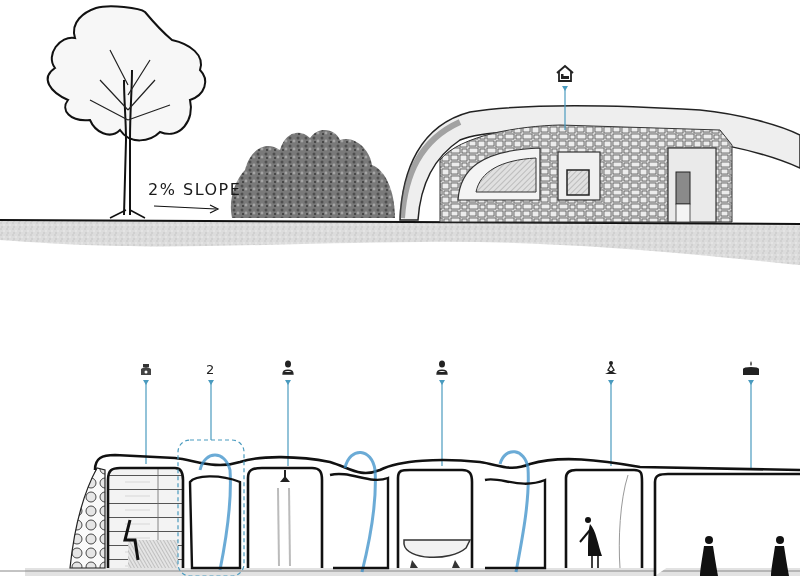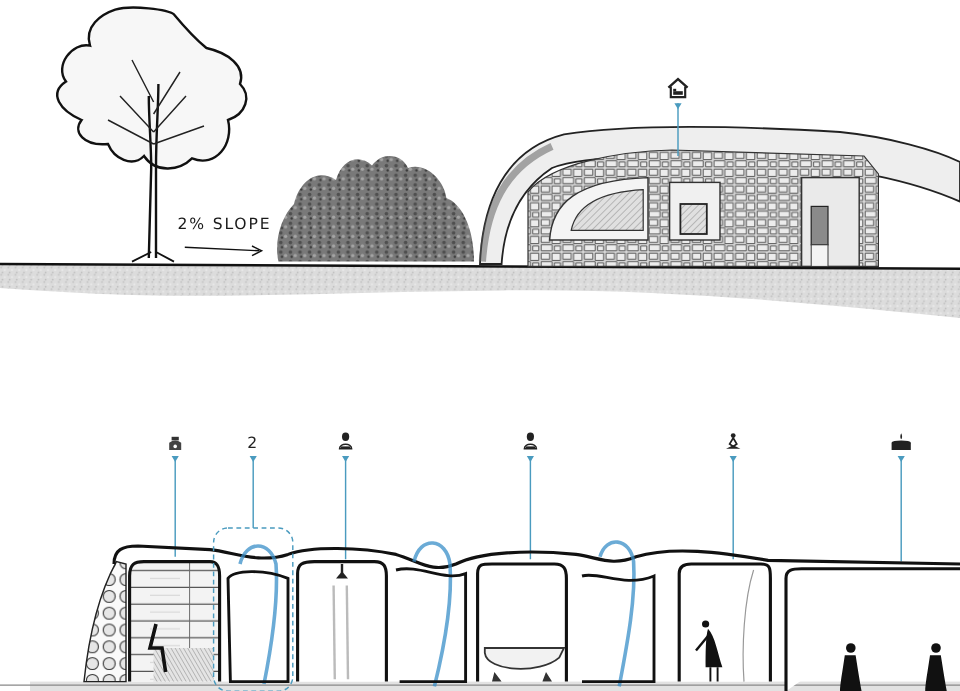--- a/index.html
+++ b/index.html
@@ -1,20 +1,20 @@
 <!DOCTYPE html>
 <html><head>
 <meta charset="utf-8">
 <style>
   html, body { margin: 0; padding: 0; background: #ffffff; }
   body { width: 800px; height: 576px; position: relative; overflow: hidden; font-family: "DejaVu Sans", sans-serif; }
   .layer { position: absolute; left: 0; top: 0; width: 800px; height: 576px; }
   .slope-label {
     position: absolute; left: 148px; top: 180px;
-    font-family: "DejaVu Sans", sans-serif; font-size: 13px; letter-spacing: 1.5px; color: #1a1a1a; text-align: center;
+    font-family: "DejaVu Sans", sans-serif; font-size: 16px; letter-spacing: 1.5px; color: #1a1a1a; text-align: center;
   }
   .marker { position: absolute; width: 20px; height: 20px; display: flex; align-items: center; justify-content: center; }
   .marker-num { position: absolute; font-family: "DejaVu Sans", sans-serif; font-size: 13px; color: #222; }
 </style>
 </head>
 <body>
 
 <svg class="layer" viewBox="0 0 800 576" xmlns="http://www.w3.org/2000/svg">
   <defs>
     <pattern id="gravel" width="6" height="6" patternUnits="userSpaceOnUse">

